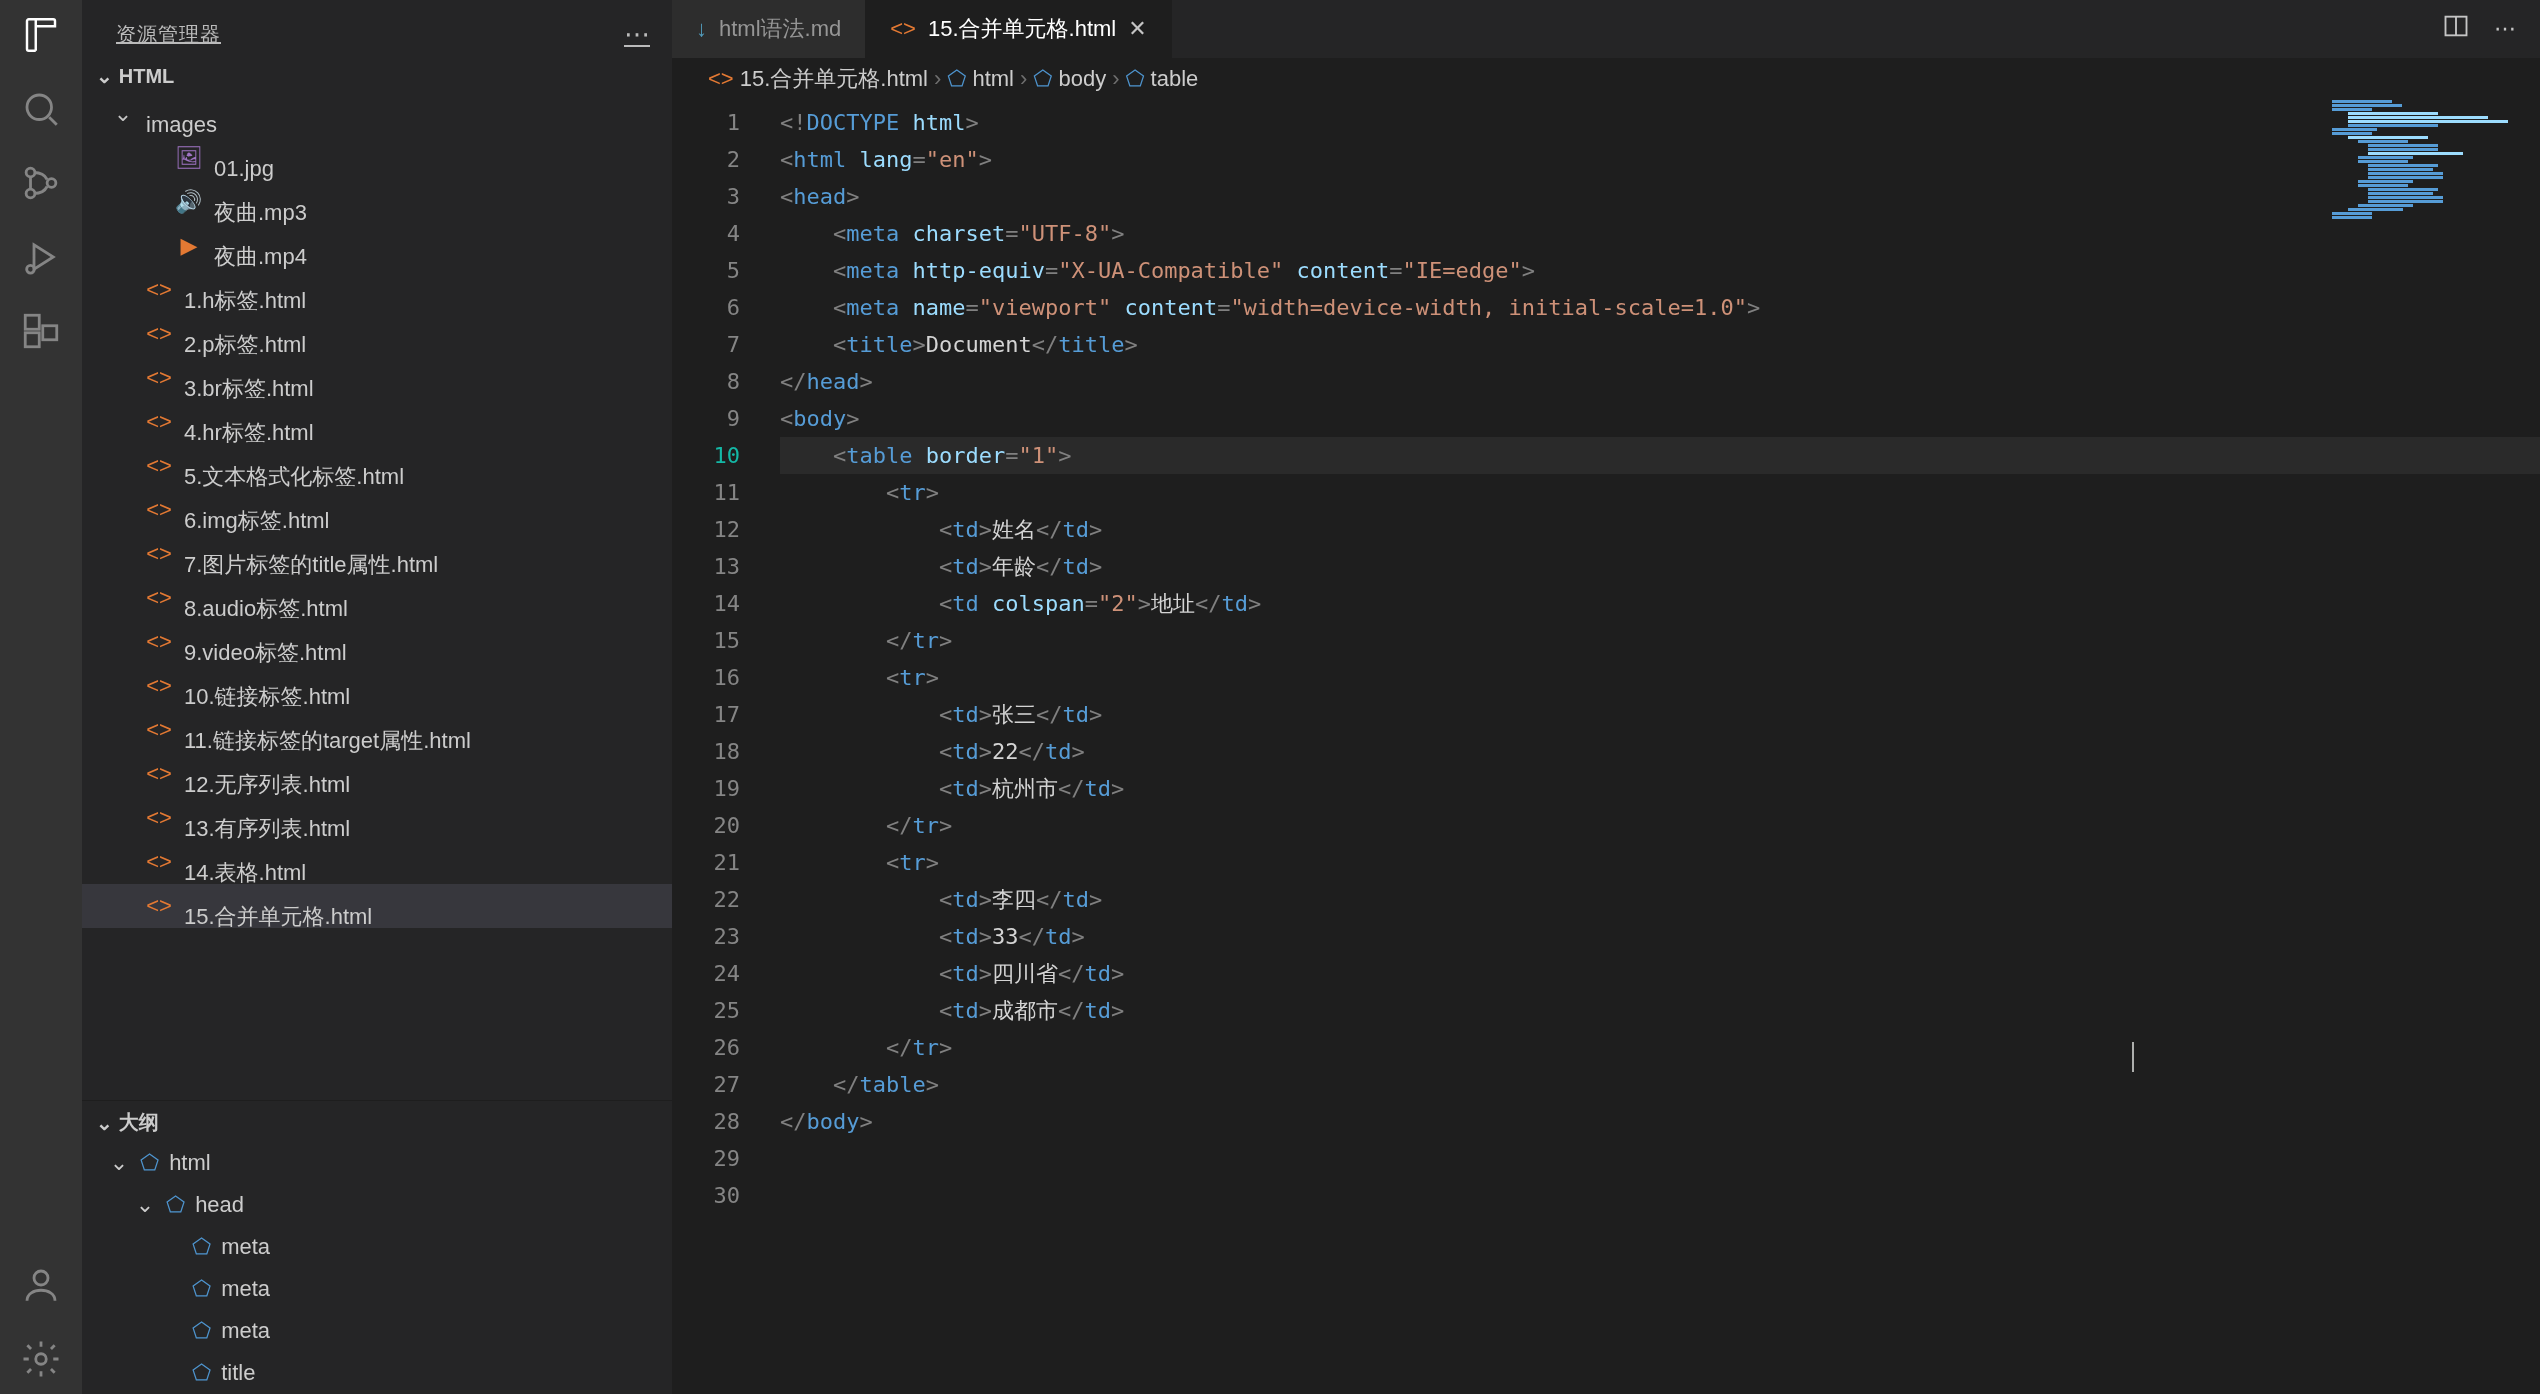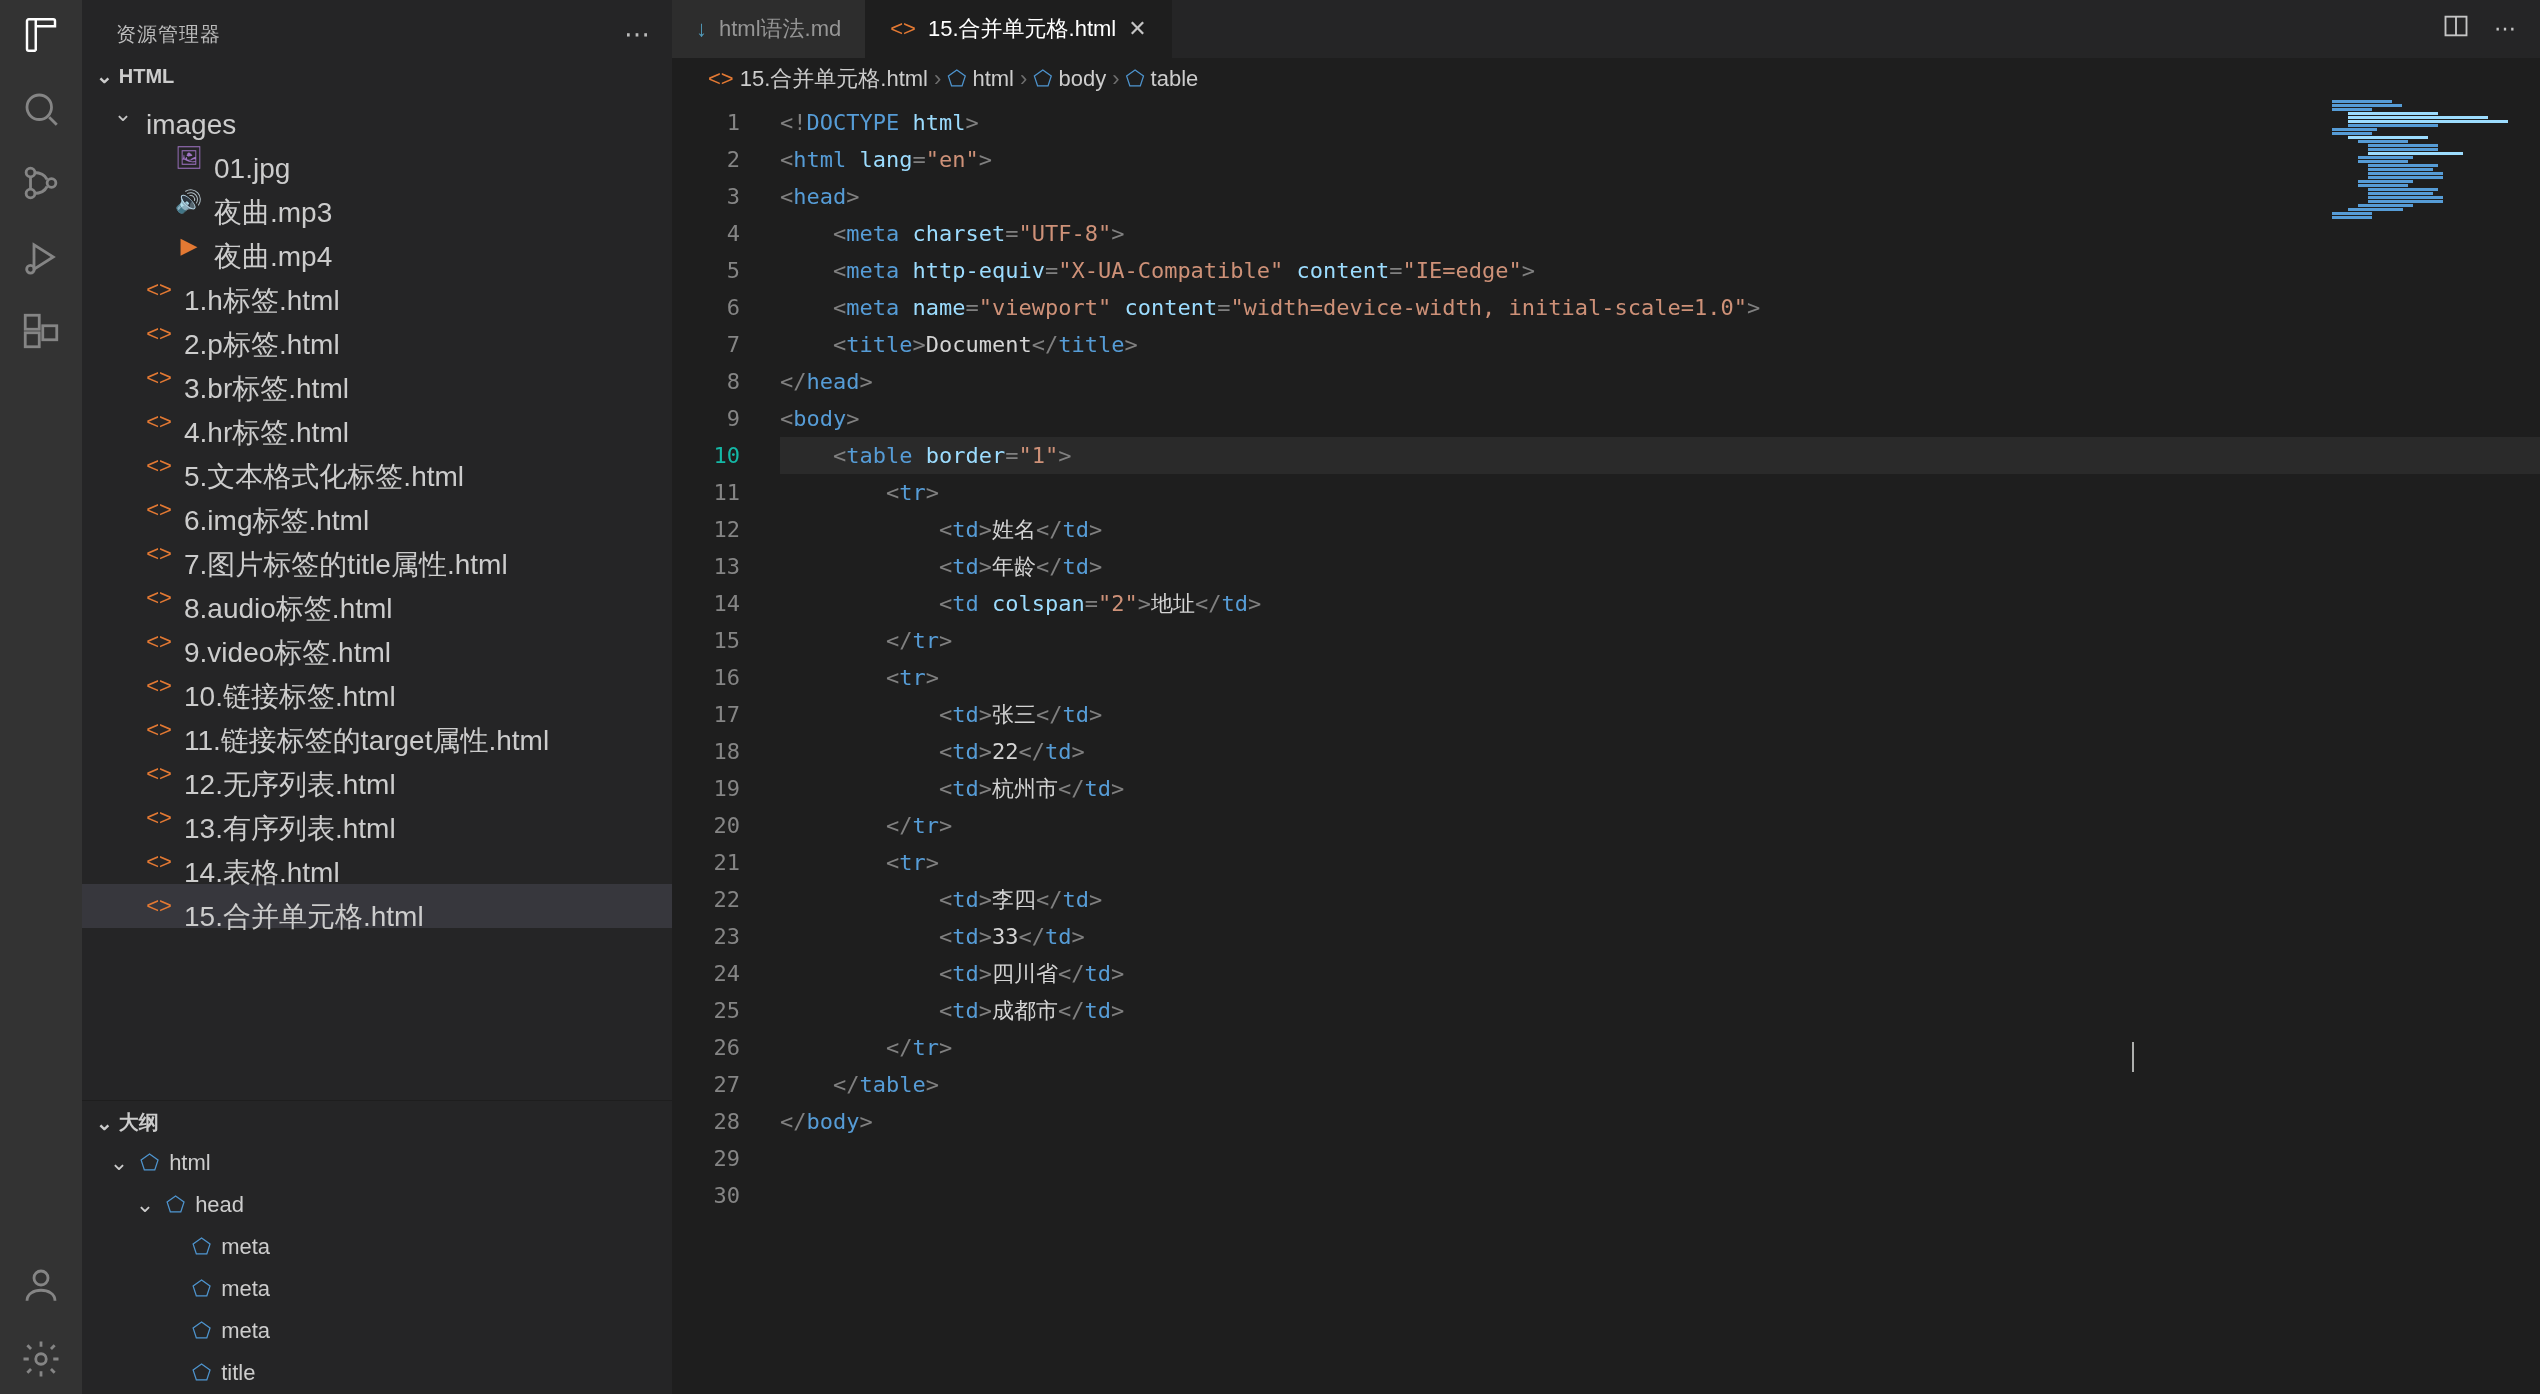--- a/index.html
+++ b/index.html
@@ -41,40 +41,41 @@
   display: flex;
   flex-direction: column;
 }
 .sidebar-header {
   height: 56px;
   display: flex;
   align-items: center;
   justify-content: space-between;
   padding: 12px 22px 0 34px;
   color: #bbbbbb;
+  text-decoration: underline;
 }
 .sidebar-title { font-size: 20px; letter-spacing: 1px; }
 .sidebar-actions { color: #bbbbbb; font-size: 26px; }
 
 .tree { flex: 1; overflow-y: auto; padding-top: 4px; }
 .tree-root-label {
   display: flex; align-items: center; gap: 6px;
   padding: 4px 0 4px 14px;
   font-weight: 700; font-size: 20px; color: #cccccc;
 }
 .tree-item {
   display: flex; align-items: center; gap: 12px;
   height: 44px;
   cursor: pointer;
   color: #cccccc;
 }
 .tree-item.selected { background: #37373d; }
 .tree-item .chev { width: 22px; text-align: center; color: #c5c5c5; }
 .tree-item .file-ico { width: 26px; display: flex; align-items: center; justify-content: center; }
-.tree-item .label { font-size: 28px; white-space: nowrap; margin-top: 21px; }
+.tree-item .label { font-size: 22px; white-space: nowrap; margin-top: 21px; }
 .indent-1 { padding-left: 30px; }
 .indent-2 { padding-left: 60px; }
 
 .ico-html { color: #e37933; }
 .ico-img { color: #a074c4; }
 .ico-audio { color: #a074c4; }
 .ico-video { color: #e37933; }
 
 .outline-section {
   border-top: 1px solid #1e1e1e;

